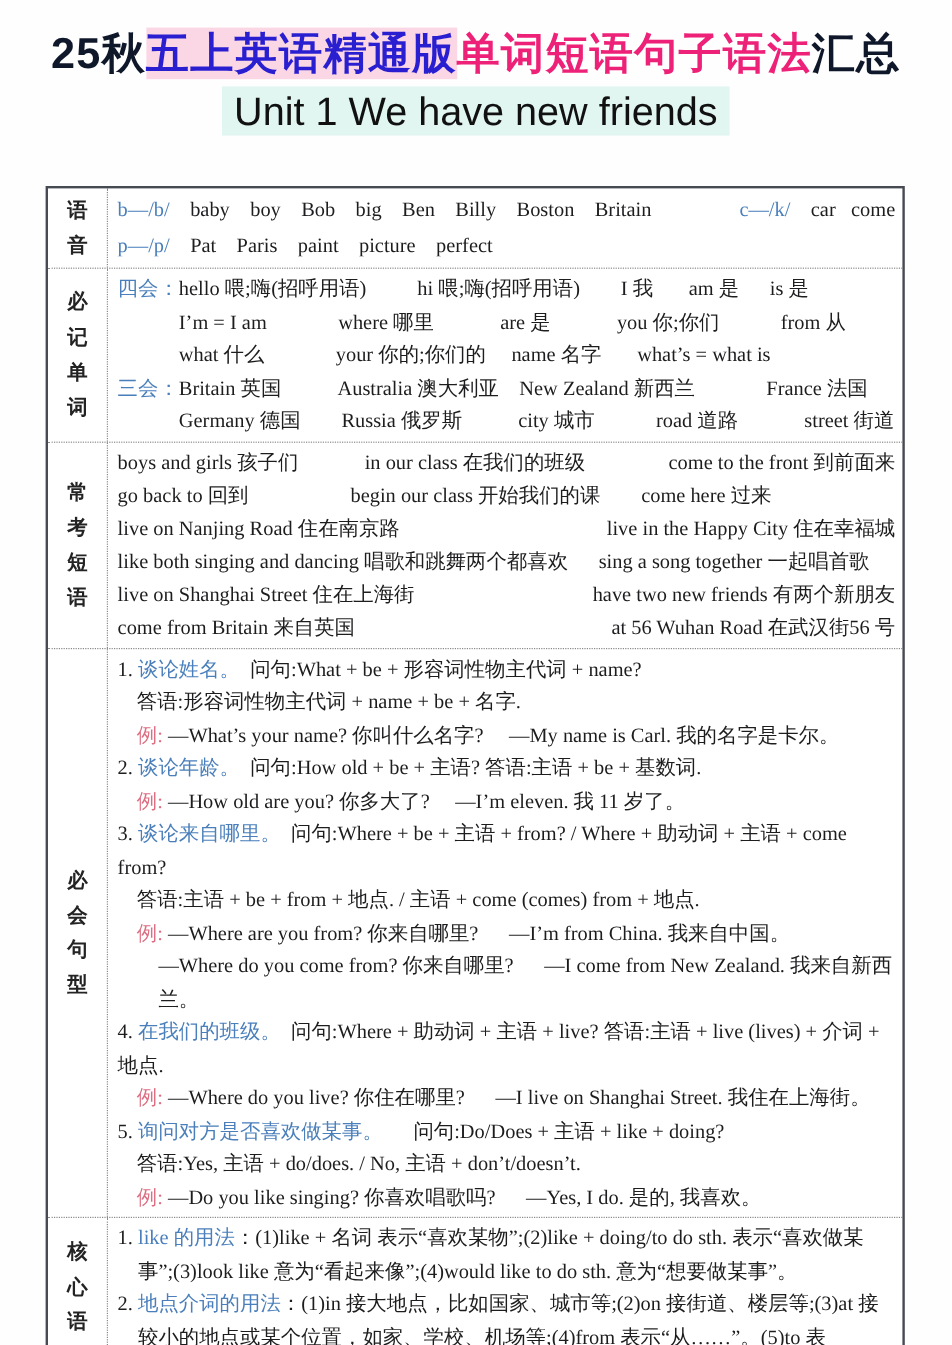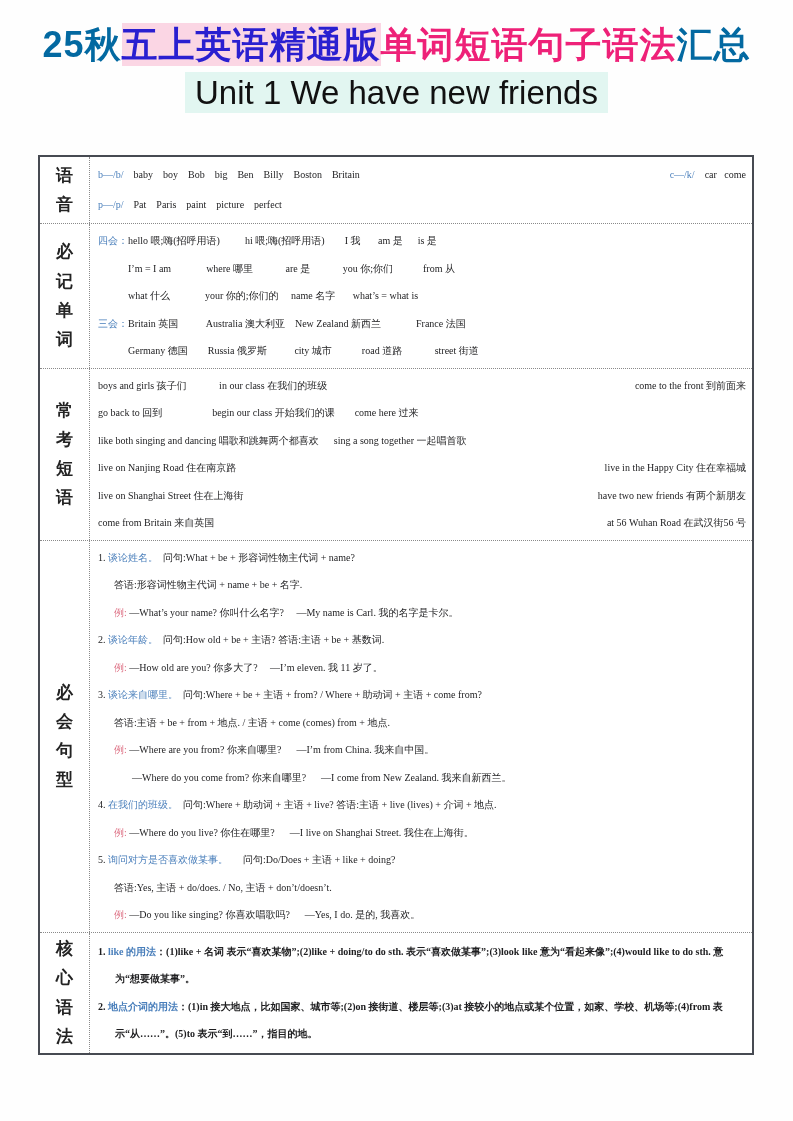--- a/index.html
+++ b/index.html
@@ -9,21 +9,21 @@
     font-family:"Liberation Serif","DejaVu Serif",serif;
     color:var(--text,#1d1d1f);
   }
   
   #title-line{
     margin-top:22px; text-align:center;
     font-family:"Liberation Sans","DejaVu Sans",sans-serif;
     font-weight:700; font-size:36px; line-height:1.25; letter-spacing:1px;
     white-space:nowrap;
   }
-  #title-line .c-black{color:#0369a1;}
+  #title-line .c-black{color:#0f172a;}
   #title-line .c-bluehl{color:var(--title-blue,#2a1fd0); background:var(--title-blue-bg,#fbd6e4); padding:1px 0;}
   #title-line .c-magenta{color:var(--title-magenta,#ee2178);}
   #subtitle-line{
     margin-top:6px; text-align:center;
     font-family:"Liberation Sans","DejaVu Sans",sans-serif;
     font-weight:400; font-size:33px; line-height:1.2; color:#111;border-radius:10px;
   }
   #subtitle-line .hl{background:var(--subtitle-bg,#e2f6f1); padding:2px 10px;}
   
   #summary-table{
@@ -37,27 +37,27 @@
     flex:0 0 49px; display:flex; align-items:center; justify-content:center;
     border-right:1px dotted var(--divider,#8a8a8a);
     font-weight:700; font-size:17px; line-height:1.72; color:#232323;
     white-space:pre-line; text-align:center;
   }
   .t-content{
     flex:1 1 auto; min-width:0; box-sizing:border-box;
     display:flex; flex-direction:column; justify-content:center;
     padding:3px 6px 3px 8px;
   }
-  .line{white-space:pre-wrap; line-height:27.5px; font-size:10px;}
+  .line{white-space:pre-wrap; line-height:27.5px; font-size:17px;}
   .row-0 .line{line-height:30px;}
   .line.split{display:flex; justify-content:space-between;}
   .line.split .rgroup{text-align:right;}
   .line.ind1{padding-left:16px;}
   .line.ind2{padding-left:34px;}
-  .line.hang{padding-left:17px; text-indent:-17px;font-weight:bold;}
+  .line.hang{padding-left:17px; text-indent:-17px;}
   .row-0 .t-content{min-height:62px;}
   .row-1 .t-content{min-height:140px;justify-content:space-between;}
   .row-2 .t-content{min-height:166px;}
   .row-3 .t-content{min-height:386px;}
   .row-4 .t-content{min-height:120px;}
   .c-blue{color:var(--accent-blue,#4a7fbb);}
   .c-red{color:var(--accent-red,#dd6f83);}
 </style>
 </head>
 <body>
@@ -90,22 +90,22 @@
         </div>
       </div>
       <div class="t-row row-2">
         <div class="t-head">常
 考
 短
 语</div>
         <div class="t-content">
           <div class="line split"><span class="lgroup"><span>boys and girls 孩子们             in our class 在我们的班级</span></span><span class="rgroup"><span>come to the front 到前面来</span></span></div>
           <div class="line"><span>go back to 回到                    begin our class 开始我们的课        come here 过来</span></div>
+          <div class="line split"><span class="lgroup"><span>live on Nanjing Road 住在南京路</span></span><span class="rgroup"><span>live in the Happy City 住在幸福城</span></span></div>
           <div class="line"><span>like both singing and dancing 唱歌和跳舞两个都喜欢      sing a song together 一起唱首歌</span></div>
-          <div class="line split"><span class="lgroup"><span>live on Nanjing Road 住在南京路</span></span><span class="rgroup"><span>live in the Happy City 住在幸福城</span></span></div>
           <div class="line split"><span class="lgroup"><span>live on Shanghai Street 住在上海街</span></span><span class="rgroup"><span>have two new friends 有两个新朋友</span></span></div>
           <div class="line split"><span class="lgroup"><span>come from Britain 来自英国</span></span><span class="rgroup"><span>at 56 Wuhan Road 在武汉街56 号</span></span></div>
         </div>
       </div>
       <div class="t-row row-3">
         <div class="t-head">必
 会
 句
 型</div>
         <div class="t-content">

